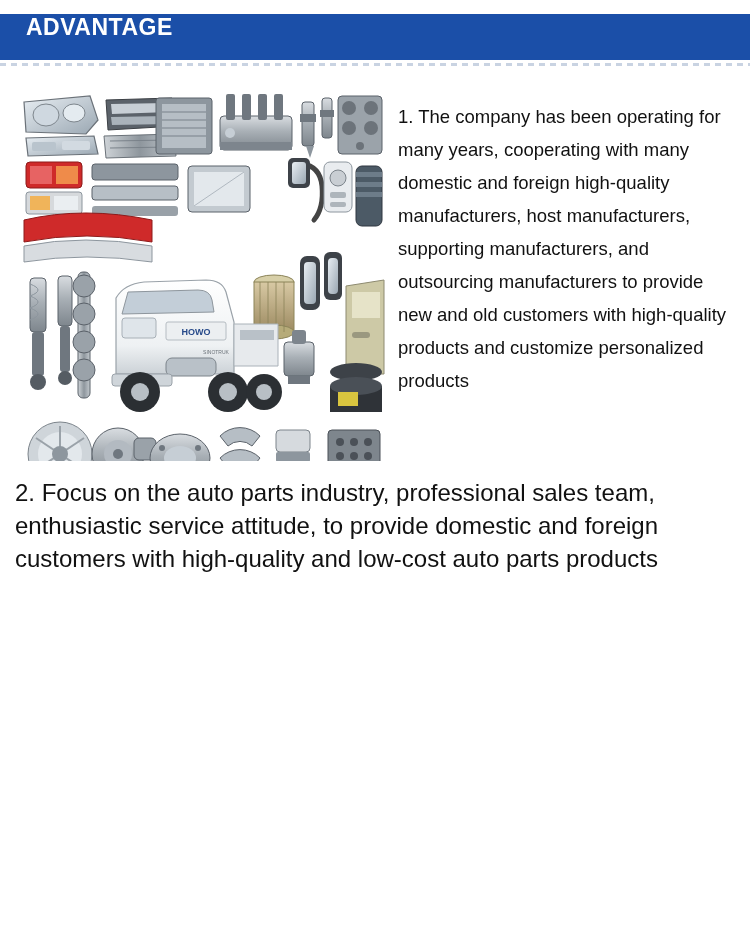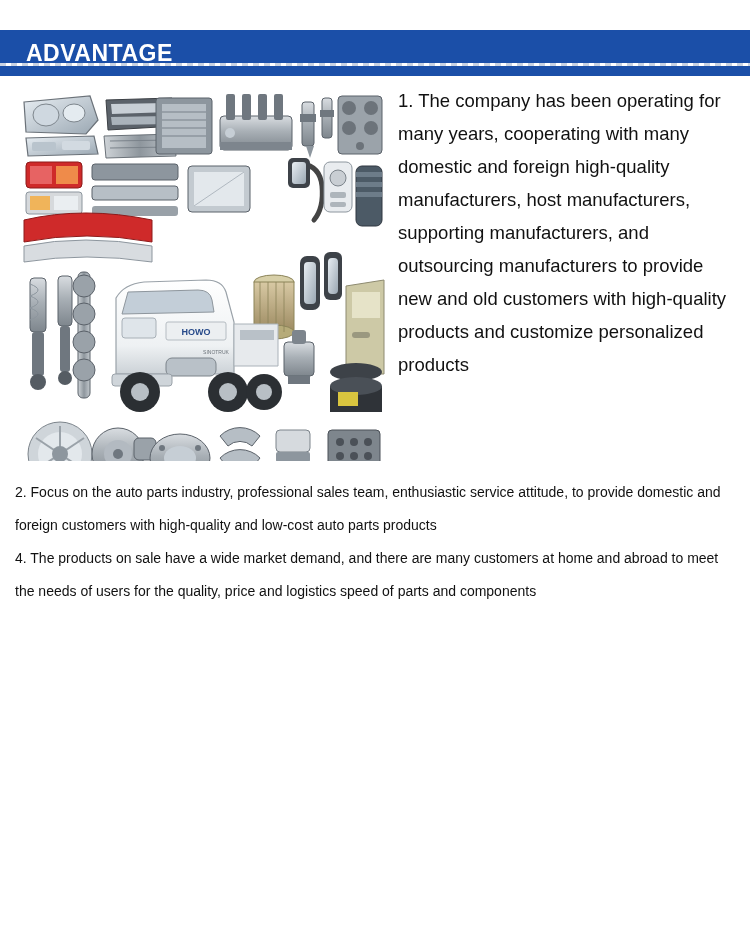--- a/index.html
+++ b/index.html
@@ -18,26 +18,25 @@
     position: relative;
     width: 750px;
     height: 929px;
     background: #ffffff;
   }
 
   
   .banner {
     position: absolute;
     left: 0;
-    top: 30px;
+    top: 14px;
     width: 750px;
     height: 46px;
     background: #1b4fa8;
     display: flex;
-    align-items: center;
   }
   .banner-title {
     color: #ffffff;
     font-size: 23px;
     font-weight: bold;
     letter-spacing: 0.5px;
     padding-left: 26px;
   }
   .banner-underline {
     position: absolute;
@@ -65,34 +64,34 @@
     width: 372px;
     height: 375px;
     background: #c2410c;
     overflow: hidden;
   }
   .parts-photo svg { display: block; }
 
   .intro-text {
     position: absolute;
     left: 398px;
-    top: 8px;
+    top: 24px;
     width: 340px;
     font-size: 18.5px;
     line-height: 33px;
     color: #111111;
   }
 
   
   .body-text {
     position: absolute;
     left: 15px;
     top: 476px;
     width: 722px;
-    font-size: 14px;
+    font-size: 24px;
     line-height: 33px;
     color: #111111;
   }
   .body-text p {
     margin: 0 0 0 0;
   }
 </style>
 </head>
 <body>
 
@@ -430,16 +429,15 @@
           <circle cx="350" cy="428" r="6" fill="#6f777f"></circle>
         </g>
       </svg>
     </div>
 
     <div class="intro-text">1. The company has been operating for many years, cooperating with many domestic and foreign high-quality manufacturers, host manufacturers, supporting manufacturers, and outsourcing manufacturers to provide new and old customers with high-quality products and customize personalized products</div>
   </div>
 
   <div class="body-text">
     <p>2. Focus on the auto parts industry, professional sales team, enthusiastic service attitude, to provide domestic and foreign customers with high-quality and low-cost auto parts products</p>
-    <p>4. The products on sale have a wide market demand, and there are many customers at home and abroad to meet the needs of users for the quality, price and logistics speed of parts and components</p>
   </div>
 
 </div>
 
 </body></html>

